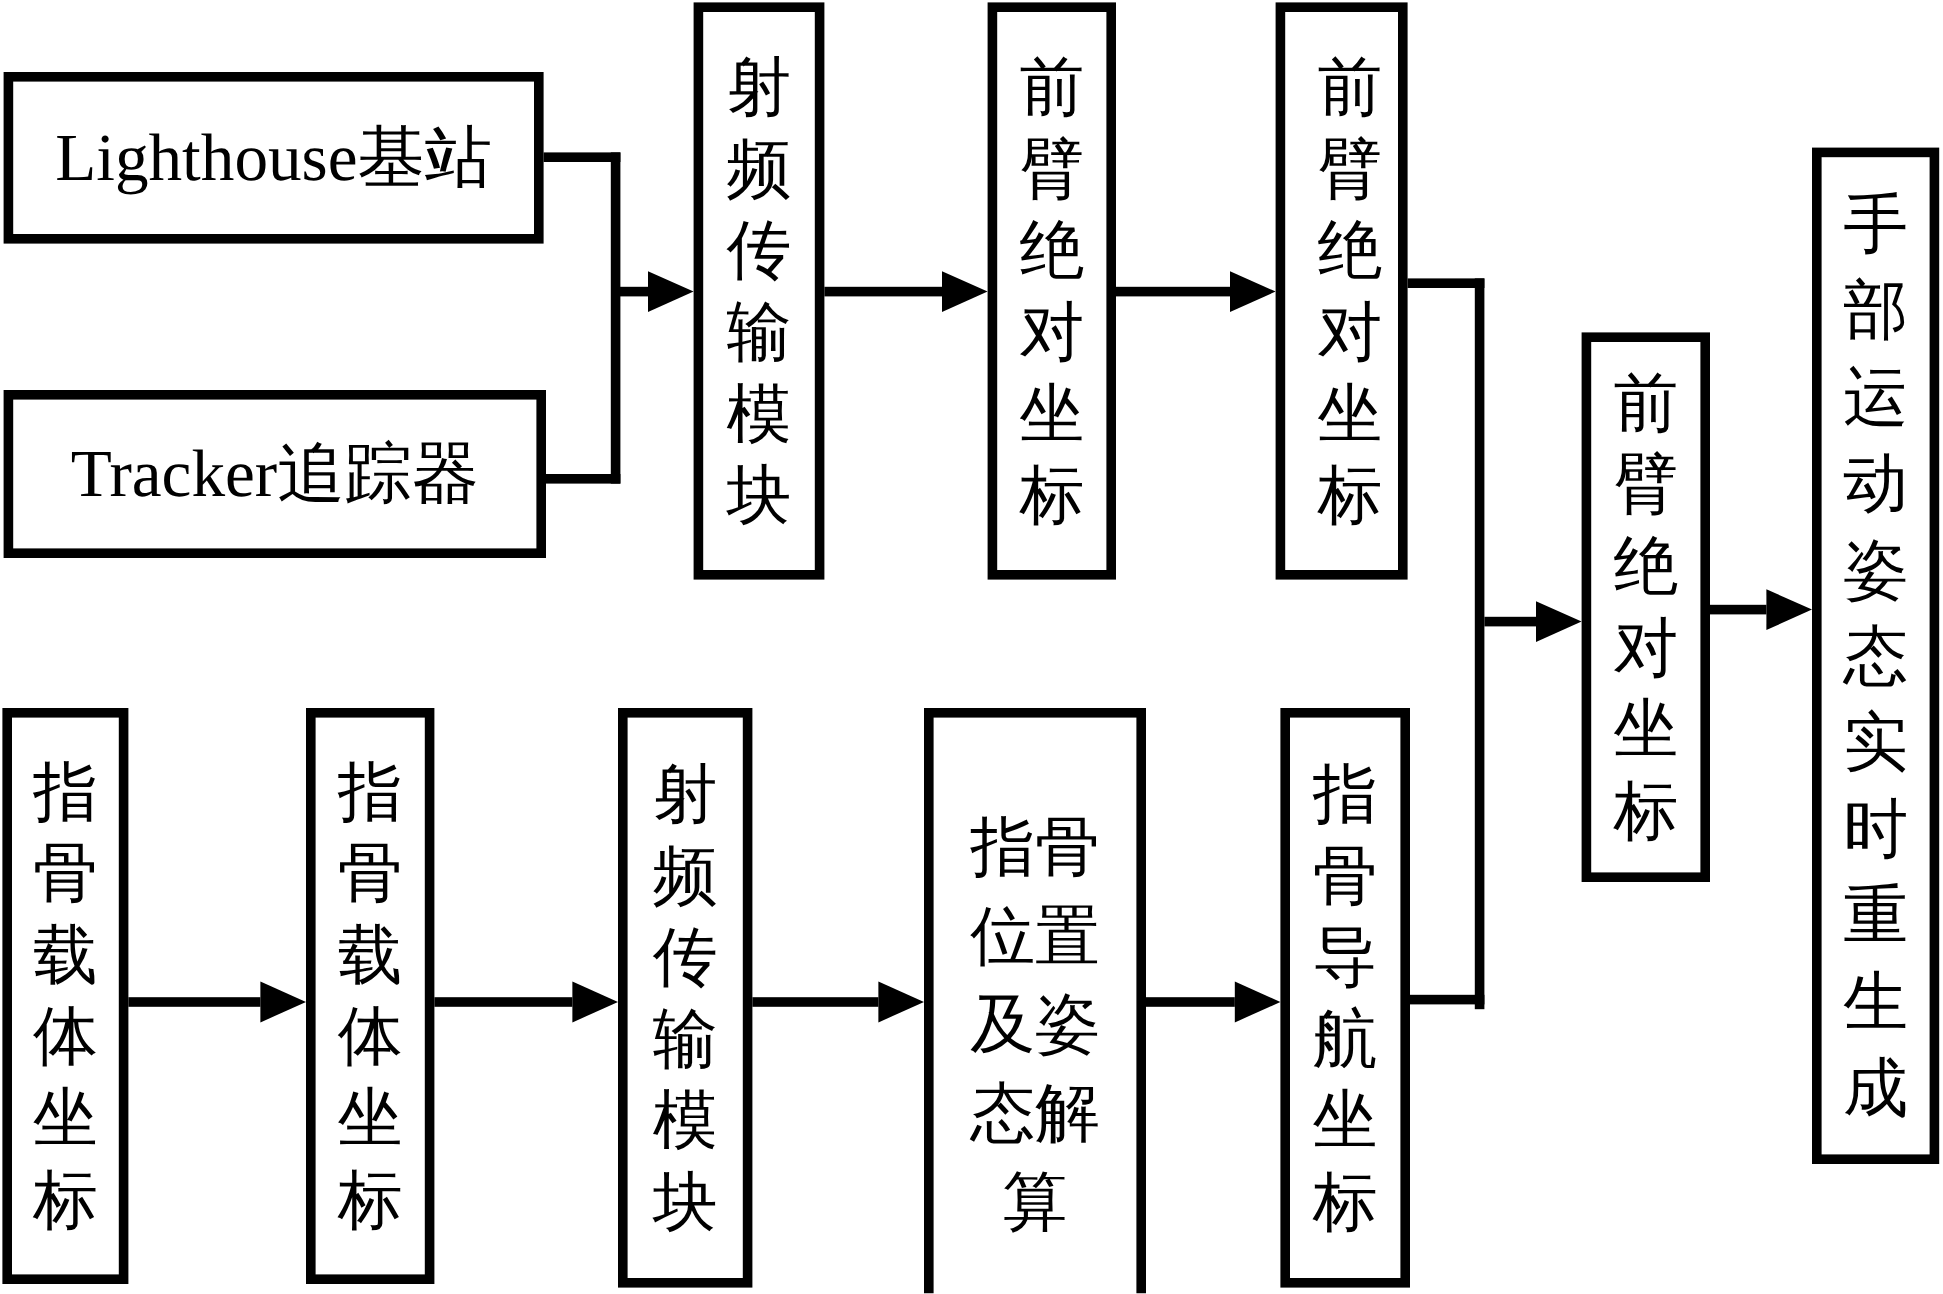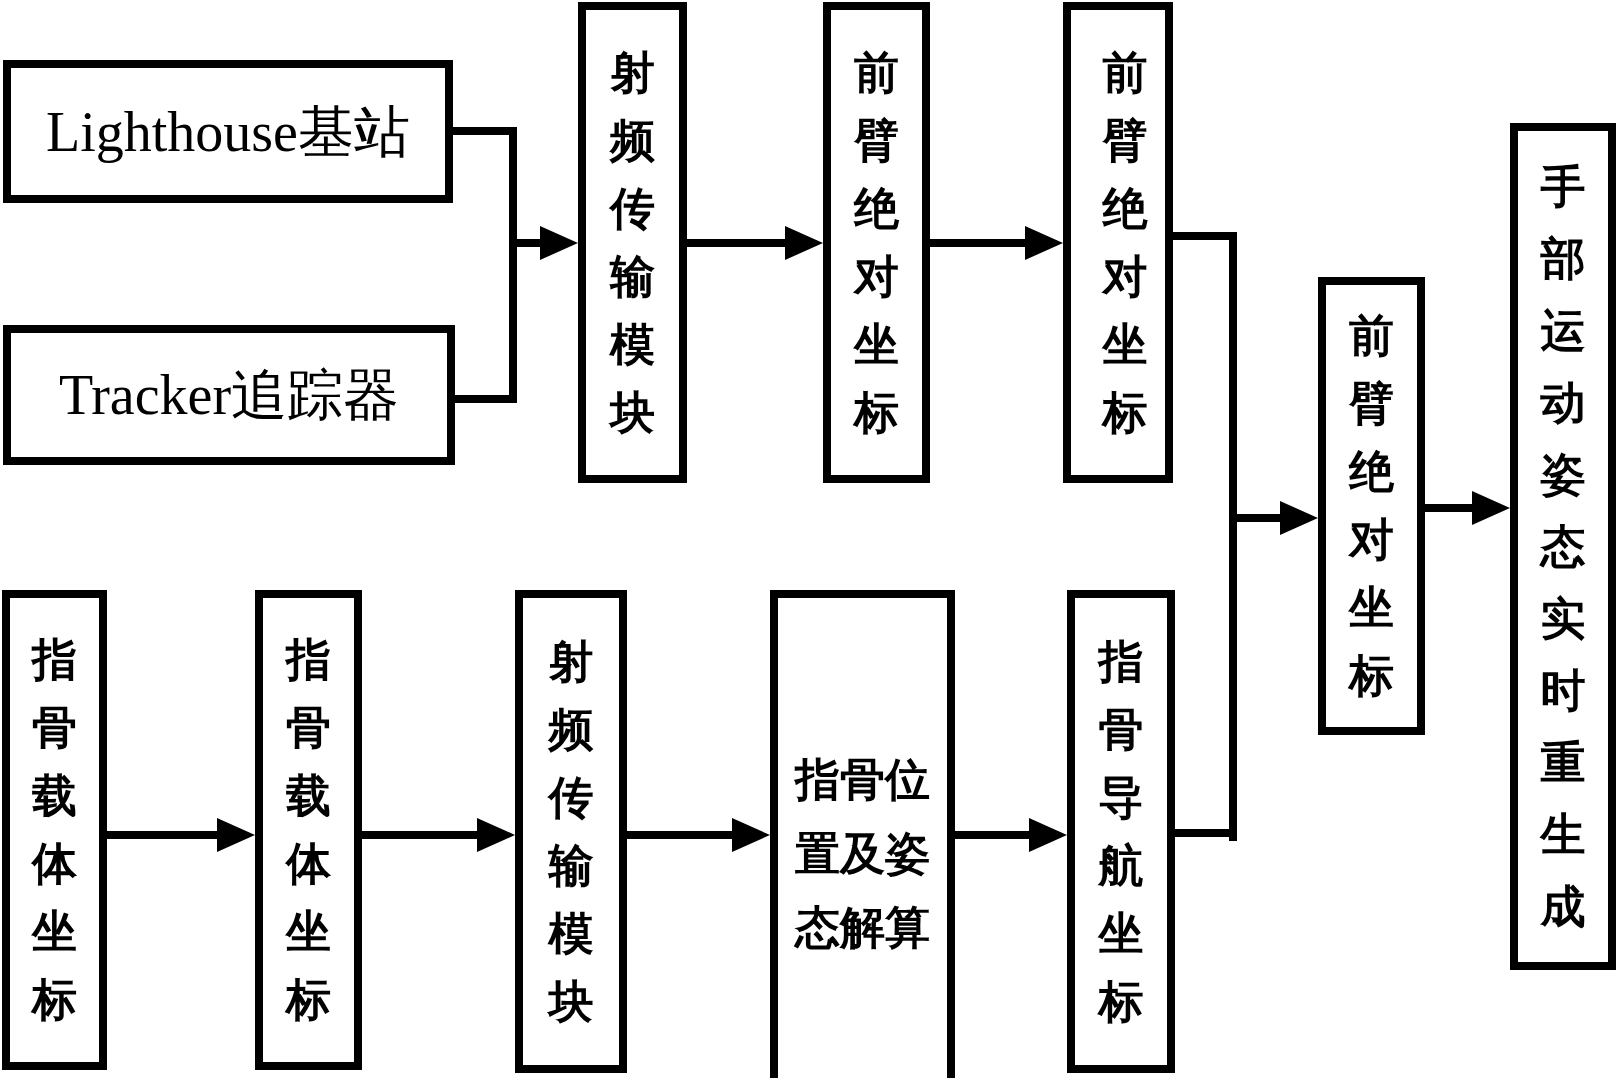--- a/index.html
+++ b/index.html
@@ -29,25 +29,24 @@
     color: #000000;
   }
   
   .hnode {
     font-size: 56px;
     line-height: 60px;
     white-space: nowrap;
   }
   
   .vnode {
-    font-size: 45px;
+    font-size: 54px;
     line-height: 68px;
     word-break: break-all;
     padding: 0 4px;
-    font-weight: bold;
   }
   .vnode.tall {
     line-height: 72px;
     margin-top: 30px;
   }
   .vnode.twocol {
     line-height: 74px;
     padding: 0 14px;
   }
   

